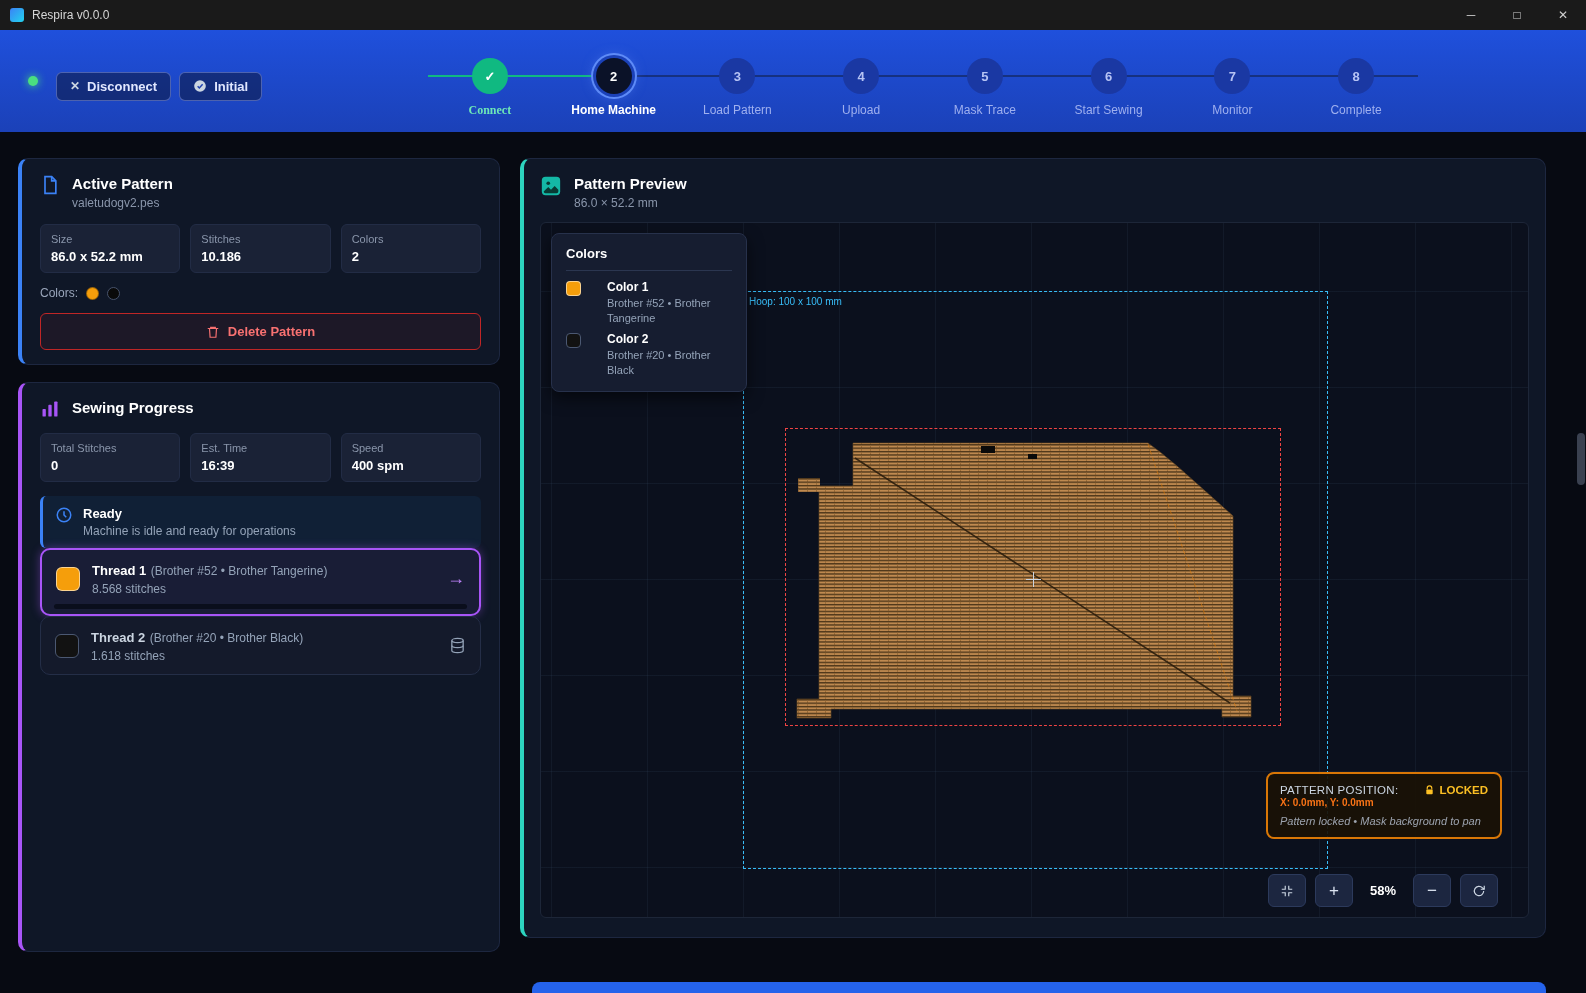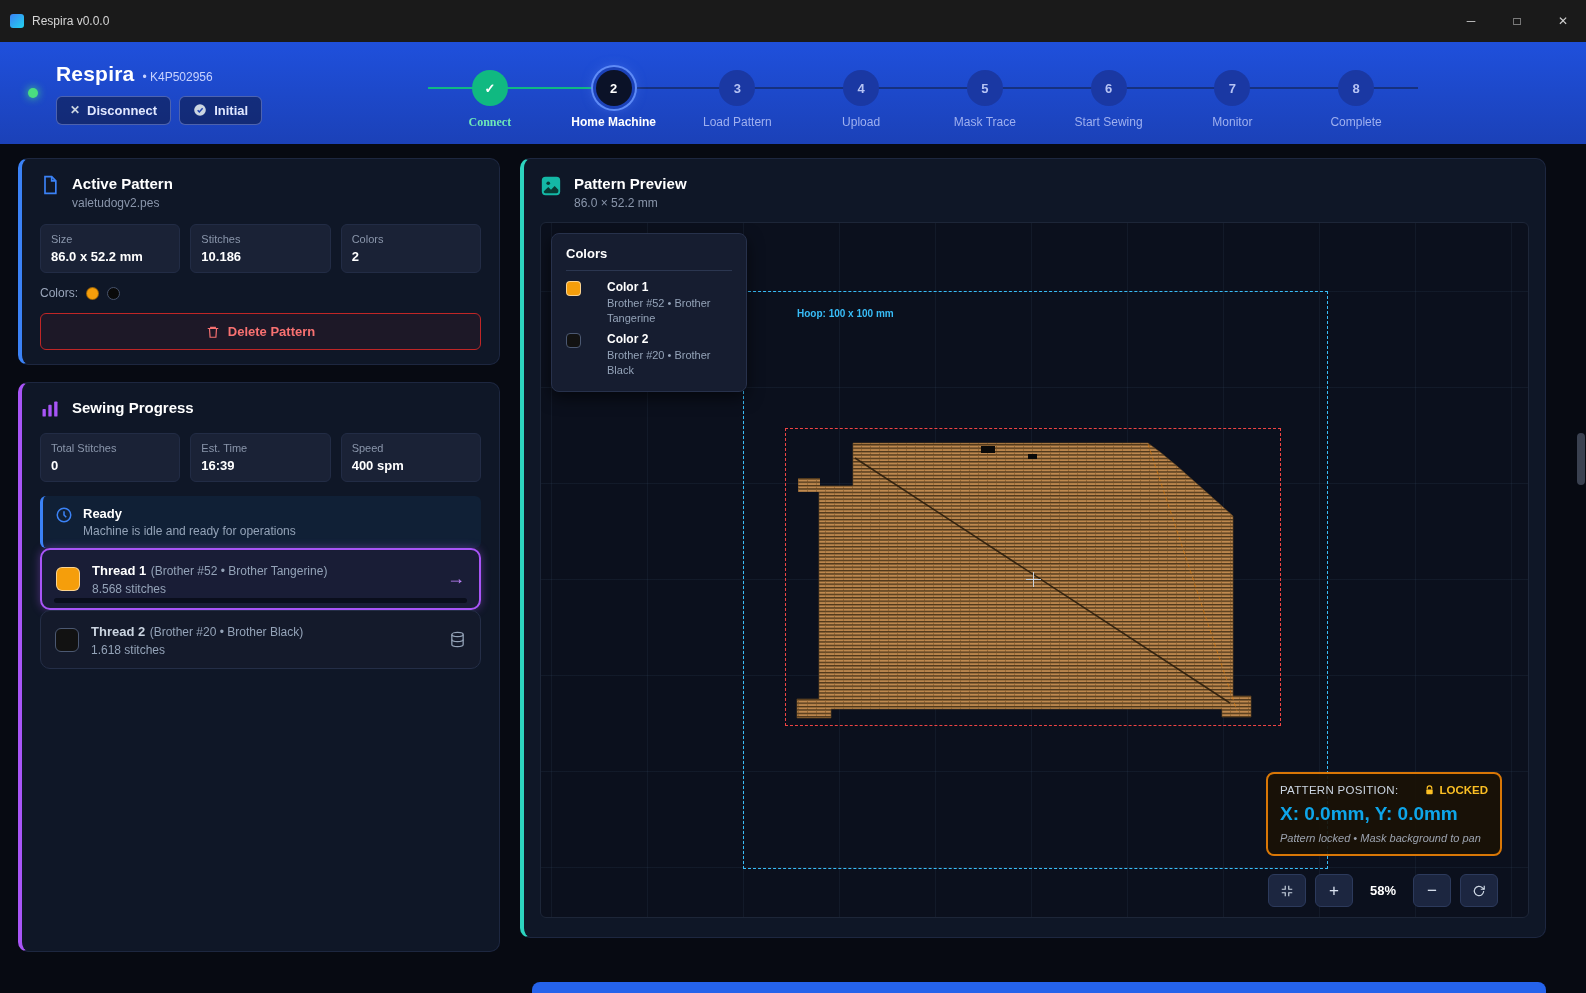--- a/index.html
+++ b/index.html
@@ -6,21 +6,21 @@
   html,body { width:1586px; height:993px; overflow:hidden; }
   body {
     font-family:"Liberation Sans", sans-serif;
     background:#070a12;
     color:#e2e8f0;
     position:relative;
   }
 
   
   .titlebar {
-    height:42px; background:#1a1a1a; display:flex; align-items:center;
+    height:30px; background:#1a1a1a; display:flex; align-items:center;
     padding-left:10px; gap:8px; font-size:12px; color:#d6d6d6;
   }
   .app-icon { width:14px; height:14px; border-radius:3px;
     background:linear-gradient(135deg,#3b82f6,#22d3ee); }
   .win-controls { margin-left:auto; display:flex; height:30px; }
   .win-btn { width:46px; height:30px; display:flex; align-items:center;
     justify-content:center; font-size:12px; color:#cfcfcf; }
 
   
   .header {
@@ -106,21 +106,21 @@
   .swatch-orange { background:#f59e0b; border:1px solid rgba(255,255,255,.55); }
   .swatch-black { background:#121212; border:1px solid #4b5872; }
   .thread-main { flex:1; }
   .thread-name { font-size:13px; font-weight:bold; color:#fff; }
   .thread-detail { font-size:12px; font-weight:normal; color:#94a3b8; }
   .thread-stitches { font-size:12px; color:#94a3b8; margin-top:3px; }
   .thread-2 .thread-name { color:#cbd5e1; }
   .arrow { color:#c084fc; font-size:18px; font-weight:bold; }
   .progress-track { position:absolute; left:12px; right:12px; bottom:5px;
     height:5px; background:#0a0e1c; border-radius:4px; }
-  .thread-1.pad-bottom { padding-bottom:12px;justify-content:center; }
+  .thread-1.pad-bottom { padding-bottom:18px;justify-content:center; }
 
   
   .card-preview { left:520px; top:158px; width:1026px; height:780px;
     border-left:4px solid #2dd4bf; padding:16px; }
   .canvas {
     position:relative; margin-top:12px; height:696px; border:1px solid #1d2638;
     border-radius:6px; overflow:hidden; cursor:grab;
     background-color:#0b101d;
     background-image:
       linear-gradient(rgba(96,125,170,.09) 1px, transparent 1px),
@@ -132,36 +132,36 @@
     box-shadow:0 6px 16px rgba(0,0,0,.55); }
   .legend-title { font-size:13px; font-weight:bold; color:#fff; }
   .legend-hr { border:0; border-top:1px solid #2b3650; margin:9px 0; }
   .legend-item { display:flex; gap:26px; margin-top:5px; }
   .legend-swatch { width:15px; height:15px; border-radius:4px; flex:0 0 auto; margin-top:1px; }
   .legend-name { font-size:12px; font-weight:bold; color:#fff; }
   .legend-desc { font-size:11px; color:#94a3b8; line-height:1.4; margin-top:2px; }
 
   .hoop { position:absolute; left:202px; top:68px; width:585px; height:578px;
     border:1.5px dashed #38bdf8; }
-  .hoop-label { position:absolute; left:5px; top:16px; font-size:10px; font-weight:bold; color:#38bdf8;margin-left:48px; }
+  .hoop-label { position:absolute; left:5px; top:4px; font-size:10px; font-weight:normal; color:#38bdf8; }
   .bounds { position:absolute; left:244px; top:205px; width:496px; height:298px;
     border:1.5px dashed #ef4444; }
   .pattern-svg { position:absolute; left:244px; top:205px; }
   .crosshair { position:absolute; left:485px; top:349px; width:15px; height:15px; }
   .crosshair::before, .crosshair::after { content:""; position:absolute; background:#cbd5e1; }
   .crosshair::before { left:7px; top:0; width:1px; height:15px; }
   .crosshair::after { left:0; top:7px; width:15px; height:1px; }
 
   .pos-overlay { position:absolute; left:725px; top:549px; width:236px;
     background:rgba(26,17,5,.92); border:2px solid #d97706; border-radius:8px;
     padding:10px 12px; z-index:5; }
   .pos-title-row { display:flex; justify-content:space-between; align-items:center; }
   .pos-title { font-size:11.5px; font-weight:normal; color:#cbd5e1; letter-spacing:.3px; }
   .locked { display:flex; align-items:center; gap:4px; font-size:11.5px; font-weight:bold; color:#fbbf24; }
-  .pos-coords { font-size:19px; font-weight:bold; color:#0ea5e9; margin-top:7px; }
+  .pos-coords { font-size:10px; font-weight:bold; color:#f97316; margin-top:1px; }
   .pos-hint { font-size:11px; font-style:italic; color:#9ca3af; margin-top:7px; }
 
   .zoom-bar { position:absolute; right:30px; bottom:10px; display:flex; gap:9px;
     align-items:center; z-index:5; }
   .zoom-btn { width:38px; height:33px; background:#1c2640; border:1px solid #2c3a5c;
     border-radius:6px; display:flex; align-items:center; justify-content:center;
     color:#dbe3f0; font-size:17px; cursor:pointer; }
   .zoom-level { font-size:13px; font-weight:bold; color:#fff; width:42px; text-align:center; }
 
   .footer-bar { position:absolute; left:532px; top:982px; width:1014px; height:11px;
@@ -180,24 +180,20 @@
   <div class="win-controls">
     <div class="win-btn">─</div>
     <div class="win-btn">□</div>
     <div class="win-btn">✕</div>
   </div>
 </div>
 
 <div class="header">
   <span class="conn-dot"></span>
   <div class="brand-col">
-    <div class="brand-row">
-      <span class="brand">Respira</span>
-      <span class="serial">• K4P502956</span>
-    </div>
     <div class="hdr-buttons">
       <button class="hdr-btn">
         <span class="x">✕</span>
         <span>Disconnect</span>
       </button>
       <button class="hdr-btn">
         <svg width="14" height="14" viewBox="0 0 24 24">
             <circle cx="12" cy="12" r="10" fill="#cbd5e1"></circle>
             <path d="M8 12.5l2.8 2.8L16.5 9" stroke="#1e40af" stroke-width="2.5" fill="none"></path>
           </svg>

